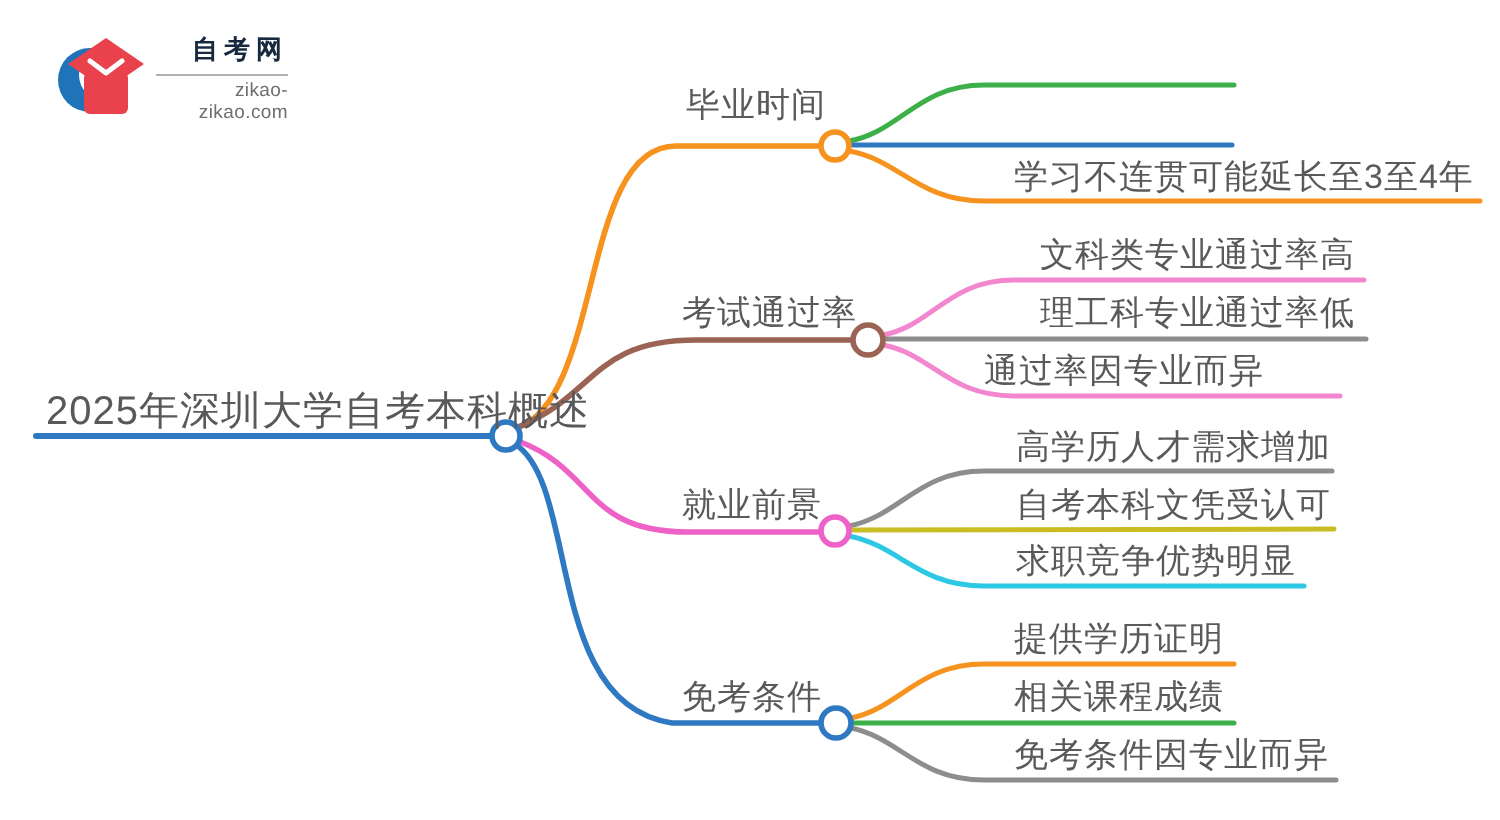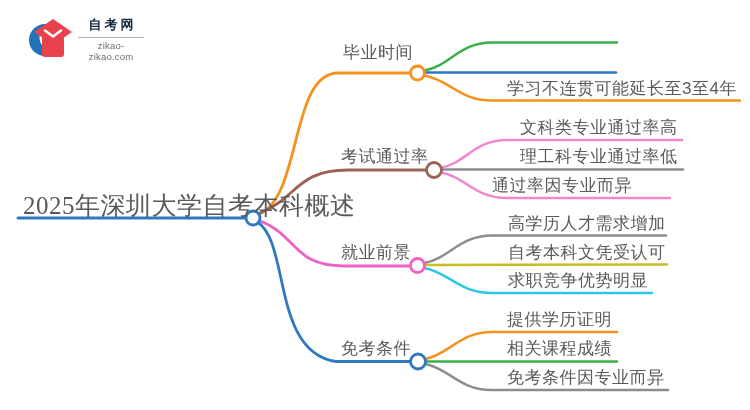--- a/index.html
+++ b/index.html
@@ -2,25 +2,25 @@
 <html><head>
 <meta charset="utf-8">
 <style>
   * { margin:0; padding:0; box-sizing:border-box; }
   html,body { background:#ffffff; font-family:"Liberation Sans", sans-serif; }
   .stage { position:relative; width:750px; height:410px; background:#ffffff; overflow:hidden; }
   .map-svg { position:absolute; left:0; top:0; width:750px; height:410px; }
 
   .label { position:absolute; color:#5a5a5c; font-size:17px; line-height:18px;
            white-space:nowrap; letter-spacing:0.5px; cursor:default; }
-  .root-label { font-size:25px; line-height:20px; color:#595959;font-family:Liberation Serif, serif; }
+  .root-label { font-size:20px; line-height:20px; color:#595959; }
 
   .logo { position:absolute; left:29px; top:16px; display:flex; align-items:center; gap:5px; }
   .logo-icon { display:block; }
-  .logo-text { width:66px; text-align:center; }
+  .logo-text { width:66px; text-align:right; }
   .logo-name { font-size:13px; font-weight:bold; color:#17293e; letter-spacing:3px; padding-left:3px; }
   .logo-divider { border-top:1px solid #b0b0b0; margin:3px 0 2px 0; }
   .logo-url { font-size:9.5px; color:#6e6e6e; letter-spacing:0.2px; }
 </style>
 </head>
 <body>
 
 <div class="stage">
 
   <svg class="map-svg" viewBox="0 0 750 410">

